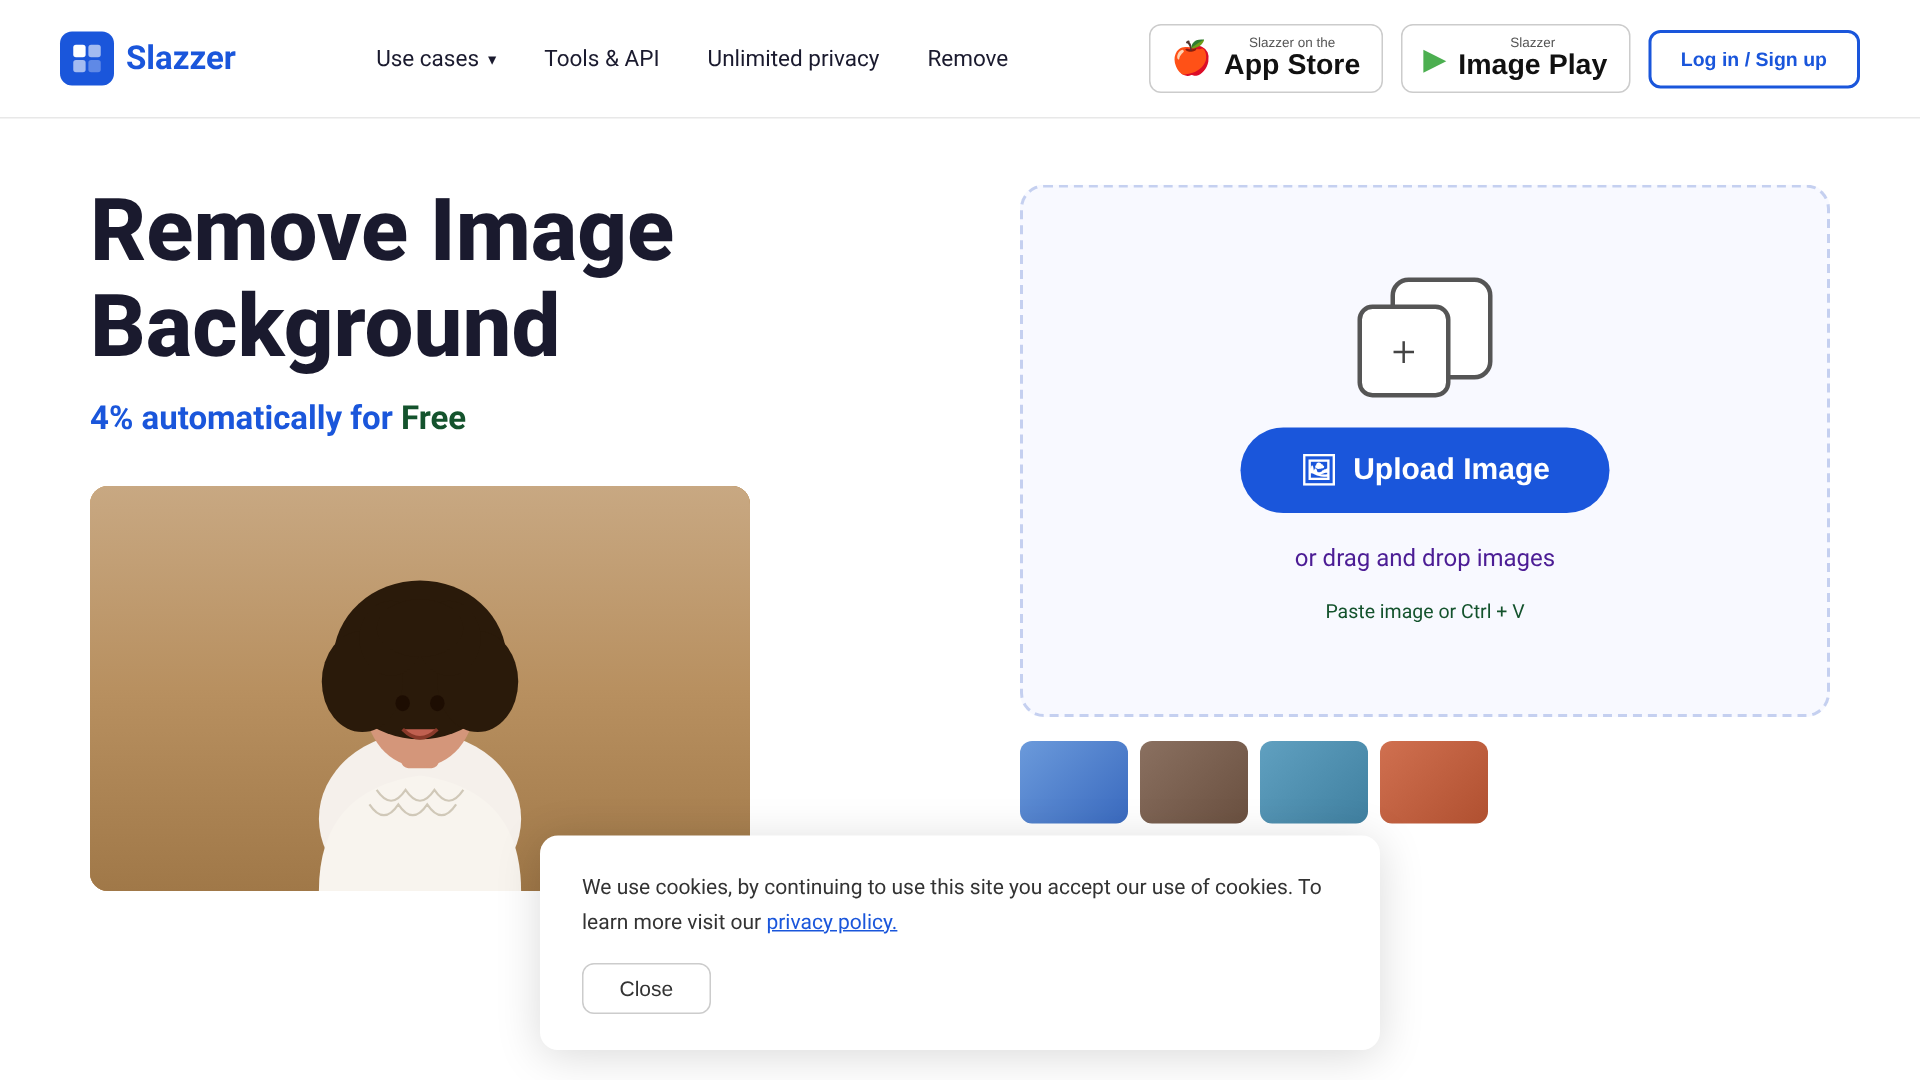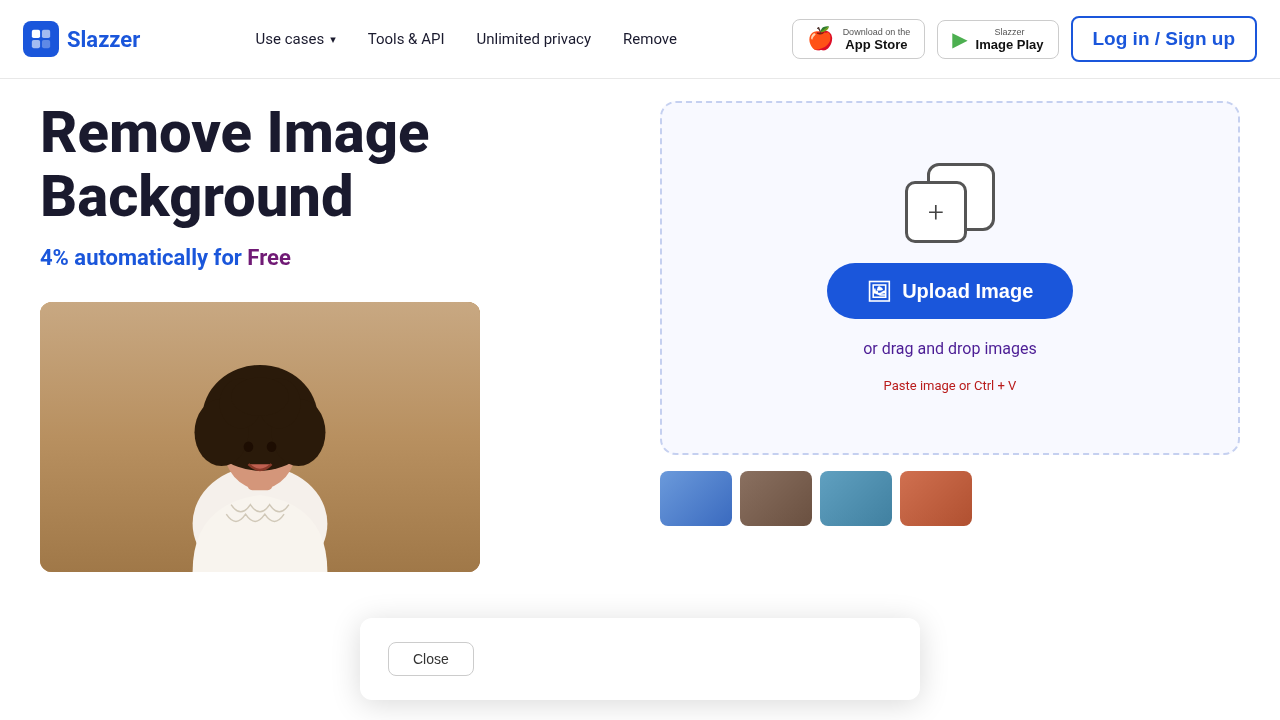--- a/index.html
+++ b/index.html
@@ -1,50 +1,50 @@
 <!DOCTYPE html>
 <html><head>
   <meta charset="utf-8">
   <style>
     * { margin: 0; padding: 0; box-sizing: border-box; }
     body { font-family: -apple-system, BlinkMacSystemFont, 'Segoe UI', Roboto, sans-serif; background: #fff; width: 1280px; height: 720px; overflow: hidden; position: relative; }
 
     
     .navbar {
       display: flex; align-items: center; justify-content: space-between;
-      padding: 0 23px; height: 79px; border-bottom: 1px solid #e8e8e8;
+      padding: 0 40px; height: 79px; border-bottom: 1px solid #e8e8e8;
       position: relative; z-index: 10;
     }
     .nav-logo { display: flex; align-items: center; gap: 8px; text-decoration: none; }
     .nav-logo-icon {
       width: 36px; height: 36px; background: #1a56db; border-radius: 8px;
       display: flex; align-items: center; justify-content: center;
     }
     .nav-logo-icon svg { width: 22px; height: 22px; }
     .nav-logo-text { font-size: 22px; font-weight: 700; color: #1a56db; }
     .nav-links { display: flex; align-items: center; gap: 32px; }
     .nav-link { font-size: 15px; color: #1a1a2e; text-decoration: none; display: flex; align-items: center; gap: 4px; cursor: pointer; justify-content: space-between; }
     .nav-right { display: flex; align-items: center; gap: 12px; }
     .store-btn {
       display: flex; align-items: center; gap: 8px;
       border: 1px solid #ccc; border-radius: 8px; padding: 6px 14px;
       text-decoration: none; color: #111; cursor: pointer;
       background: #fff;
     }
     .store-btn-text { display: flex; flex-direction: column; }
     .store-btn-sub { font-size: 9px; color: #555; }
-    .store-btn-name { font-size: 13px; font-weight: 600; text-align: center; }
+    .store-btn-name { font-size: 19px; font-weight: 600; text-align: center; }
     .login-btn {
       border: 2px solid #1a56db; border-radius: 8px; padding: 10px 20px;
-      color: #1a56db; font-size: 19px; font-weight: 600; cursor: pointer;
+      color: #1a56db; font-size: 13px; font-weight: 600; cursor: pointer;
       background: #fff;
     }
 
     
-    .main { display: flex; padding: 0 40px; margin-top: 22px; gap: 40px; align-items: flex-start; }
+    .main { display: flex; padding: 0 60px; margin-top: 44px; gap: 40px; align-items: flex-start; }
 
     
     .left-content { flex: 0 0 580px; }
     .hero-title { font-size: 58px; font-weight: 800; color: #1a1a2e; line-height: 1.1; margin-bottom: 16px; }
     .hero-sub { font-size: 22px; color: #333; margin-bottom: 32px; }
     .hero-sub span { color: #1a56db; font-weight: 700; }
     .hero-image {
       width: 440px; height: 270px; border-radius: 12px; overflow: hidden;
       background: linear-gradient(135deg, #d4a574 0%, #c4956a 30%, #b8864f 60%, #a0704a 100%);
       position: relative;
@@ -76,21 +76,21 @@
       display: flex; align-items: center; justify-content: center;
     }
     .plus-icon { font-size: 28px; color: #444; font-weight: 300; }
     .upload-btn {
       background: #1a56db; color: #fff; border: none; border-radius: 50px;
       padding: 16px 40px; font-size: 20px; font-weight: 600; cursor: pointer;
       display: flex; align-items: center; gap: 10px;
     }
     .upload-btn-icon { font-size: 20px; }
     .drag-text { font-size: 16px; color: #4c1d95; }
-    .paste-text { font-size: 13px; color: #b91c1c; }
+    .paste-text { font-size: 13px; color: #14532d; }
 
     
     .sample-thumbs { display: flex; gap: 8px; margin-top: 16px; }
     .thumb {
       width: 72px; height: 55px; border-radius: 8px; overflow: hidden;
       background: #ddd;
     }
     .thumb:nth-child(1) { background: linear-gradient(135deg, #6b9adb, #3a6abf); }
     .thumb:nth-child(2) { background: linear-gradient(135deg, #8a7060, #6a5040); }
     .thumb:nth-child(3) { background: linear-gradient(135deg, #60a0c0, #4080a0); }
@@ -142,21 +142,21 @@
     </span>
     <span class="nav-link">
       <span>Remove</span>
     </span>
   </div>
 
   <div class="nav-right">
     <button class="store-btn">
       <span style="font-size:22px;">🍎</span>
       <div class="store-btn-text">
-        <span class="store-btn-sub">Download on the</span>
+        <span class="store-btn-sub">Slazzer on the</span>
         <span class="store-btn-name">App Store</span>
       </div>
     </button>
 
     <button class="store-btn">
       <span style="font-size:20px; color:#4CAF50;">▶</span>
       <div class="store-btn-text">
         <span class="store-btn-sub">Slazzer</span>
         <span class="store-btn-name">Image Play</span>
       </div>
@@ -164,21 +164,21 @@
 
     <button class="login-btn">Log in / Sign up</button>
   </div>
 </nav>
 
 <div class="main">
 
   <div class="left-content">
     <h1 class="hero-title">Remove Image Background</h1>
     <p class="hero-sub">
-      <span>4% automatically for </span><span style="color:#701a75; font-weight:700;">Free</span>
+      <span>4% automatically for </span><span style="color:#14532d; font-weight:700;">Free</span>
     </p>
 
     <div class="hero-image">
       <div class="hero-image-person">
         <svg class="person-svg" viewBox="0 0 200 270" xmlns="http://www.w3.org/2000/svg">
 
           <ellipse cx="100" cy="220" rx="70" ry="60" fill="#f5f0eb"></ellipse>
 
           <rect x="87" y="155" width="26" height="30" rx="5" fill="#d4967a"></rect>
 
@@ -230,14 +230,17 @@
       <div class="thumb"></div>
       <div class="thumb"></div>
       <div class="thumb"></div>
       <div class="thumb"></div>
     </div>
   </div>
 
 </div>
 
 <div class="cookie-banner">
+  <p class="cookie-text">
+    <span>We use cookies, by continuing to use this site you accept our use of cookies.  To learn more visit our </span><a class="cookie-link">privacy policy.</a>
+  </p>
   <button class="close-btn">Close</button>
 </div>
 
 </body></html>

